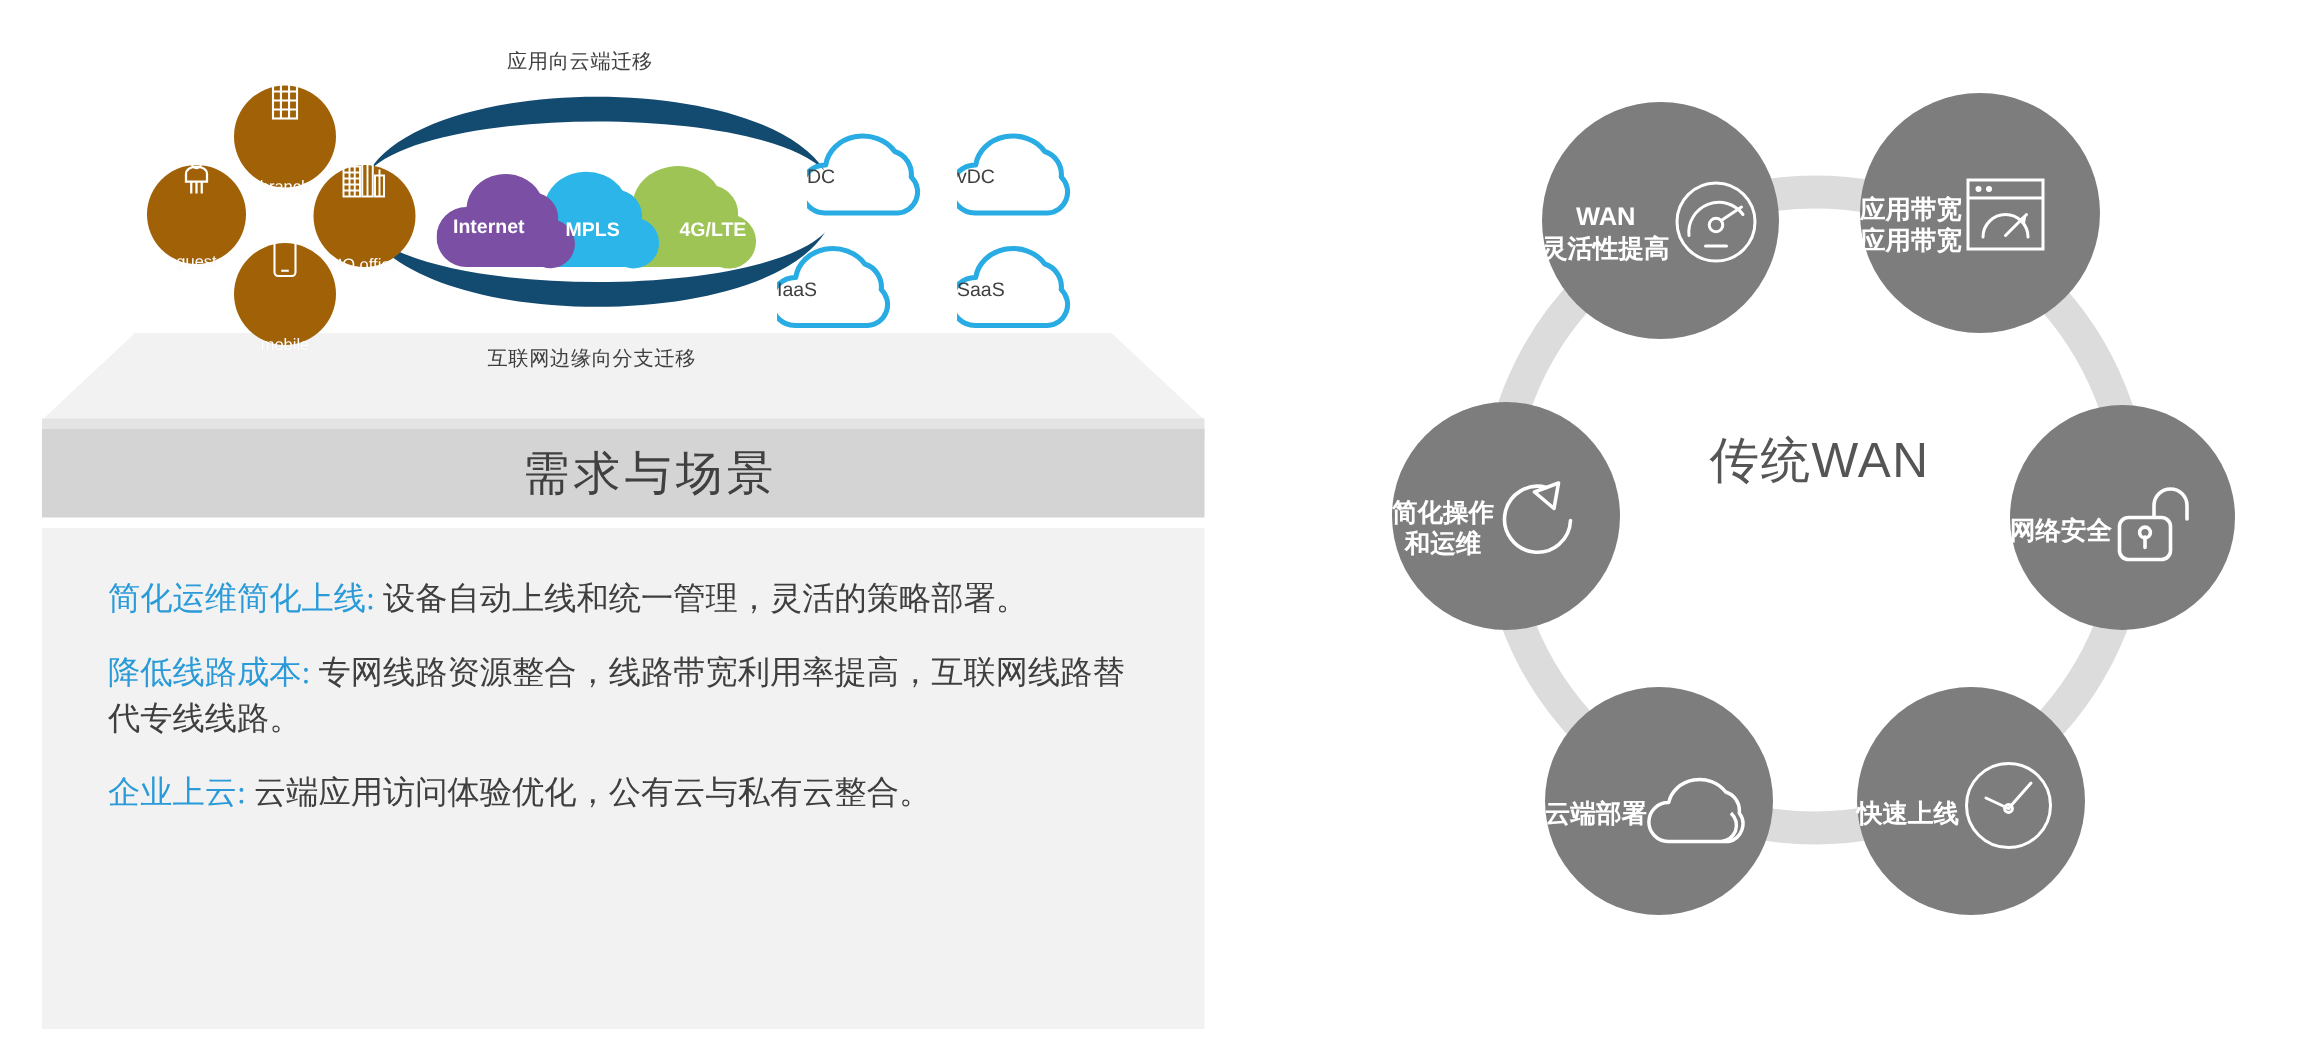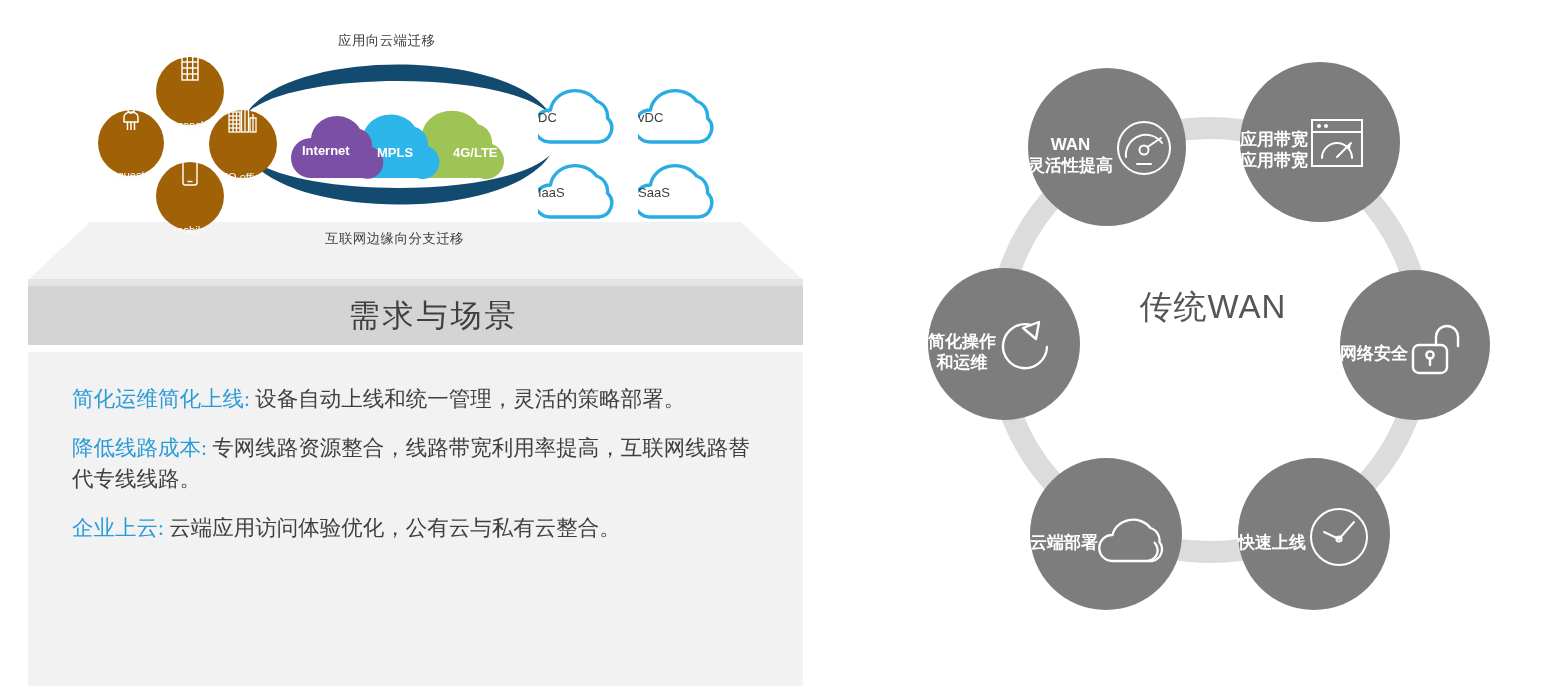--- a/index.html
+++ b/index.html
@@ -68,21 +68,21 @@
   #lbl-lte{left:453px;top:145px;}
 
   
   .ocloud{position:absolute;width:94px;height:68px;}
   .ocloud .otext{
     position:absolute;left:0;top:30px;width:94px;text-align:left;
     font-size:13px;color:#404040;
   }
   #ocloud-dc{left:538px;top:80px;}
   #ocloud-vdc{left:638px;top:80px;}
-  #ocloud-iaas{left:538px;top:155px;}
+  #ocloud-iaas{left:518px;top:155px;}
   #ocloud-saas{left:638px;top:155px;}
 
   
   #heading-band{
     position:absolute;left:28px;top:286px;width:775px;height:59px;
     background:#d4d4d4;
     display:flex;align-items:center;justify-content:center;
   }
   #heading-band .htext{
     font-family:Liberation Sans, sans-serif;

